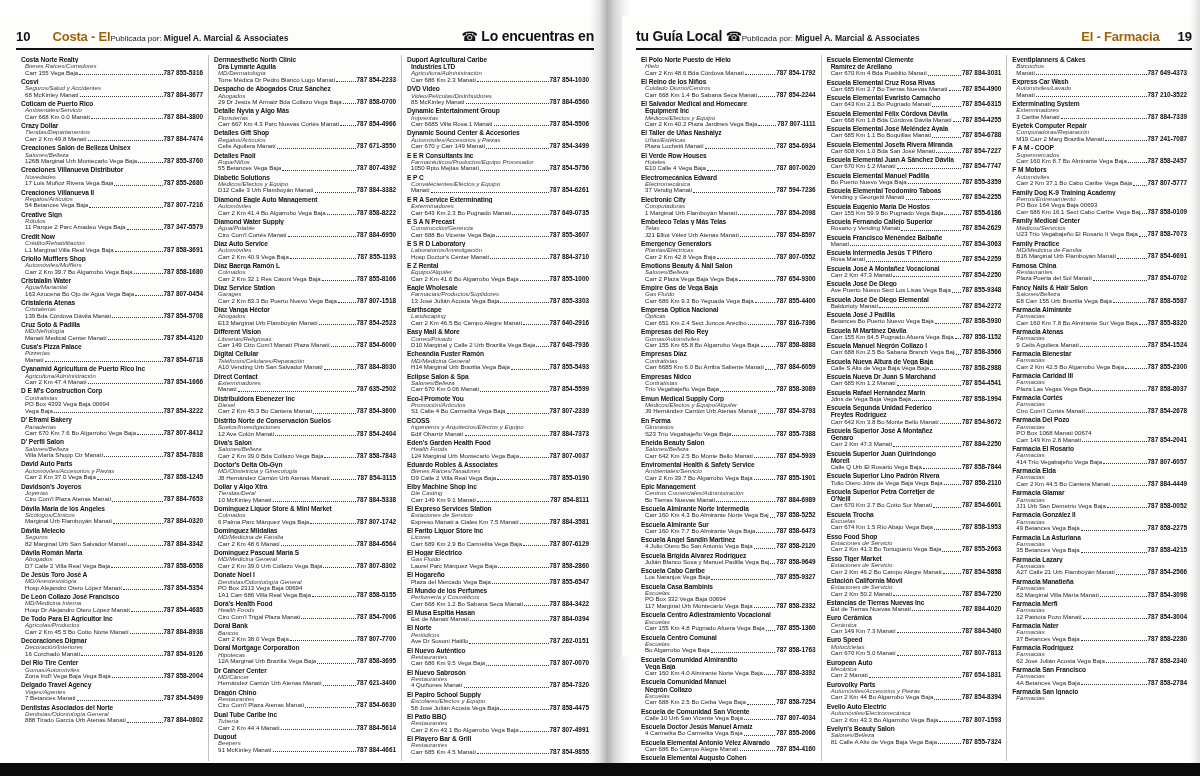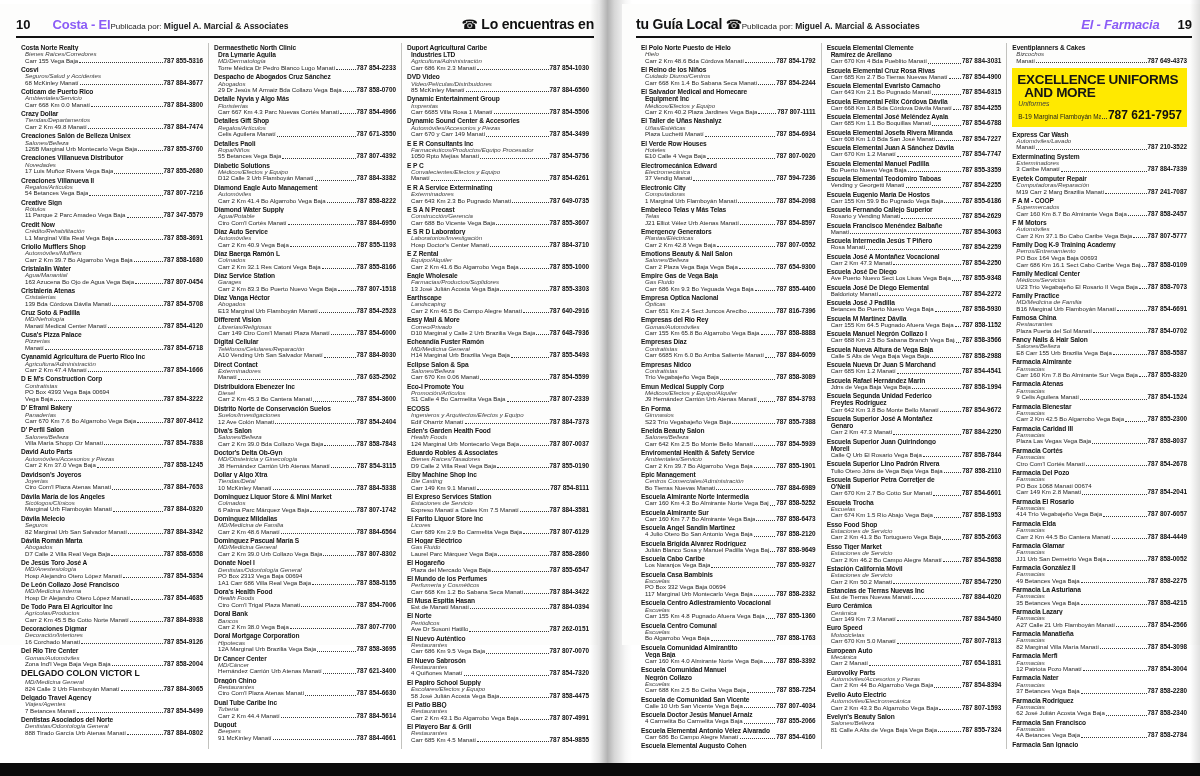--- a/index.html
+++ b/index.html
@@ -1,36 +1,36 @@
 <!DOCTYPE html>
 <html><head>
 <meta charset="utf-8">
 <style>
   html,body{margin:0;padding:0;width:1200px;height:776px;overflow:hidden;background:#ffffff;
     font-family:"Liberation Sans","DejaVu Sans",sans-serif;-webkit-font-smoothing:antialiased;}
   #spread{position:relative;width:1200px;height:776px;background:#fff;}
-  .page{position:absolute;top:4px;height:641px;background:#fdfdfc;}
+  .page{position:absolute;top:16px;height:641px;background:#fdfdfc;}
   #page-left{left:0;width:598px;padding:12px 4px 0 16px;box-sizing:border-box;}
   #page-right{left:622px;width:578px;padding:12px 8px 15px 14px;box-sizing:border-box;}
   #spine{position:absolute;top:0;left:590px;width:42px;height:763px;
     background:linear-gradient(to right,rgba(0,0,0,0) 0%,rgba(0,0,0,0.10) 22%,rgba(0,0,0,0.30) 42%,rgba(0,0,0,0.16) 58%,rgba(0,0,0,0.03) 85%,rgba(0,0,0,0) 100%);}
   #right-edge{position:absolute;top:0;right:0;width:10px;height:763px;
     background:linear-gradient(to right,rgba(0,0,0,0) 0%,rgba(0,0,0,0.12) 100%);}
   #bottom-bar{position:absolute;left:0;bottom:0;width:1200px;height:13px;background:#0b0b0b;}
   
   .page-header{display:flex;align-items:baseline;border-bottom:2px solid #111;
     padding-bottom:4px;margin-bottom:5px;white-space:nowrap;}
   .hdr-num{font-size:13px;font-weight:bold;color:#111;}
-  .hdr-section{font-size:13px;font-weight:bold;color:#8b5cf6;margin:0 0 0 22px;letter-spacing:-0.2px;}
+  .hdr-section{font-size:13px;font-weight:bold;color:#a16207;margin:0 0 0 22px;letter-spacing:-0.2px;}
   .hdr-pub{flex:1;text-align:left;font-size:8px;color:#222;}
   .hdr-pub b{font-size:8.5px;}
   .hdr-right{font-size:14px;font-weight:bold;color:#111;letter-spacing:-0.2px;}
   .hdr-left-brand{font-size:14px;font-weight:bold;color:#111;letter-spacing:-0.2px;}
   .ph-icon{font-size:13px;font-weight:normal;}
-  #page-right .hdr-section{margin:0 18px 0 0;font-style:italic;}
+  #page-right .hdr-section{margin:0 18px 0 0;}
   
   .cols{display:flex;height:706px;overflow:hidden;}
   .col{flex:1 1 0;min-width:0;padding:1px 5px 0 5px;overflow:hidden;}
   .col + .col{border-left:1px solid #c2c2be;}
   
   .entry{margin-bottom:1.5px;}
   .nm{font-size:6.6px;line-height:7.2px;font-weight:bold;color:#151515;white-space:nowrap;
     overflow:hidden;letter-spacing:-0.1px;}
   .nm2{padding-left:4px;}
   .entry.big .nm{font-size:8.6px;line-height:9.5px;letter-spacing:0;}
@@ -311,29 +311,20 @@
           </div>
           <div class="entry">
             <div class="nm">Del Río Tire Center</div>
             <div class="cat">Gomas/Automóviles</div>
             <div class="row">
               <span class="at">Zona Ind'l Vega Baja Vega Baja</span>
               <span class="dots"></span>
               <span class="ph">787 858-2004</span>
             </div>
           </div>
-          <div class="entry big">
-            <div class="nm">DELGADO COLON VICTOR L</div>
-            <div class="cat">MD/Medicina General</div>
-            <div class="row">
-              <span class="at">824 Calle 3 Urb Flamboyán Manatí</span>
-              <span class="dots"></span>
-              <span class="ph">787 884-3065</span>
-            </div>
-          </div>
           <div class="entry">
             <div class="nm">Delgado Travel Agency</div>
             <div class="cat">Viajes/Agentes</div>
             <div class="row">
               <span class="at">7 Betances Manatí</span>
               <span class="dots"></span>
               <span class="ph">787 854-5499</span>
             </div>
           </div>
           <div class="entry">
@@ -1556,30 +1547,20 @@
         <div class="col">
           <div class="entry">
             <div class="nm">Eventiplanners &amp; Cakes</div>
             <div class="cat">Bizcochos</div>
             <div class="row">
               <span class="at">Manatí</span>
               <span class="dots"></span>
               <span class="ph">787 649-4373</span>
             </div>
           </div>
-          <div class="entry ad">
-            <div class="nm">EXCELLENCE UNIFORMS</div>
-            <div class="nm nm2">AND MORE</div>
-            <div class="cat">Uniformes</div>
-            <div class="row">
-              <span class="at">B-19 Marginal Flamboyán Manatí</span>
-              <span class="dots"></span>
-              <span class="ph">787 621-7957</span>
-            </div>
-          </div>
           <div class="entry">
             <div class="nm">Express Car Wash</div>
             <div class="cat">Automóviles/Lavado</div>
             <div class="row">
               <span class="at">Manatí</span>
               <span class="dots"></span>
               <span class="ph">787 210-3522</span>
             </div>
           </div>
           <div class="entry">

